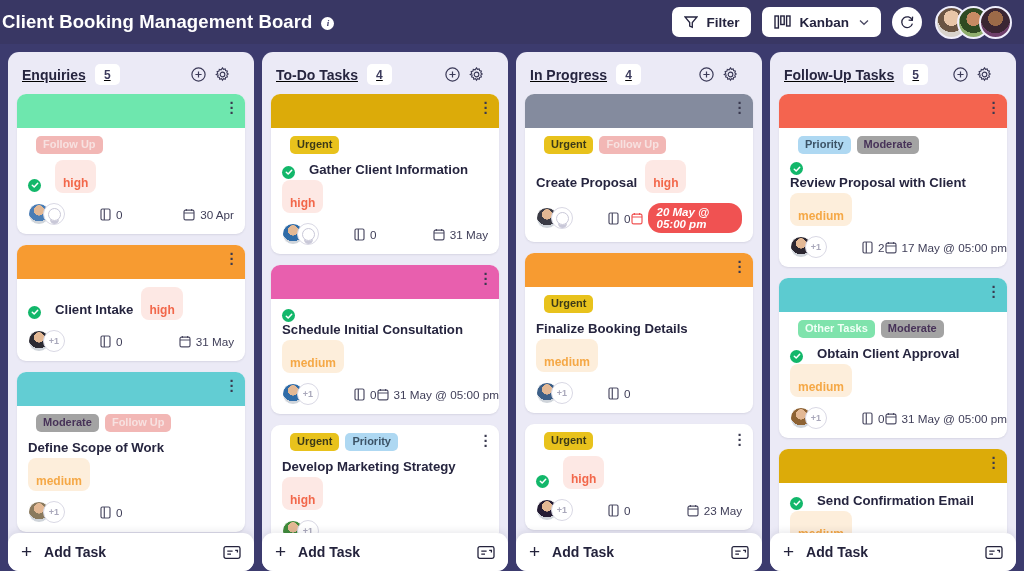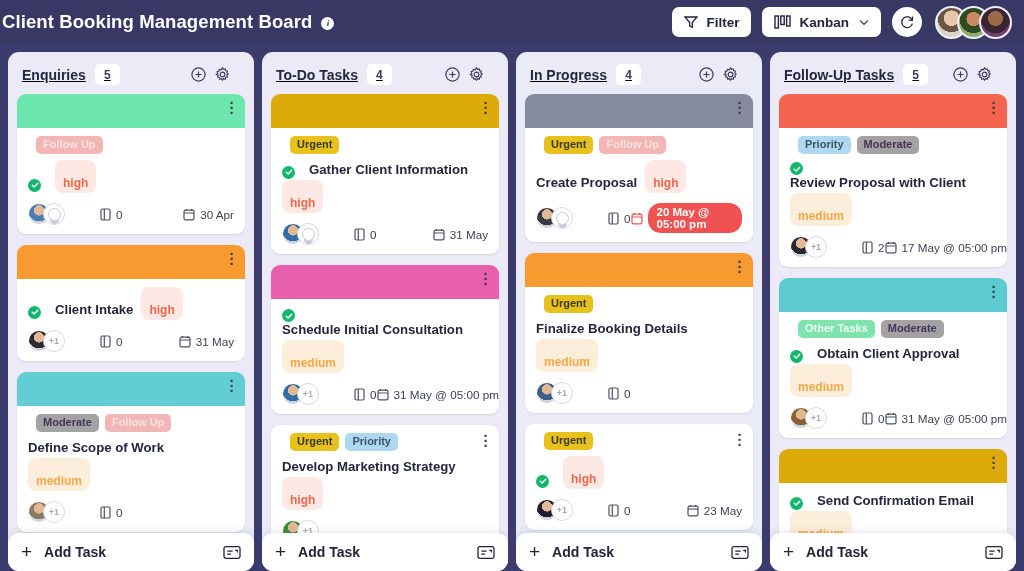--- a/index.html
+++ b/index.html
@@ -188,21 +188,21 @@
   .foot-plus.ghost::after{
     content:""; width:11px;height:11px;border-radius:50%;
     border:1.4px solid #c9c8d8;
     box-shadow: 0 5px 0 -2px #c9c8d8;
   }
   .foot-mid { display:flex; align-items:center; gap:5px; flex:1 1 auto; justify-content:flex-start;}
   .foot-right { display:flex; align-items:center; gap:5px; margin-left:auto;}
   .date-pill {
     background:#f05252; color:#ffffff; border-radius:13px;
     padding: 3px 9px; font-size: 11.5px; font-weight:600;
-    display:flex; align-items:center;
+    display:flex; align-items:center;font-style:italic;
   }
   .date-txt { font-size: 11.7px; color:#3f3e58; white-space:nowrap; }
 
   
   .col-foot {
     flex: 0 0 auto;
     background: #ffffff;
     display: flex; align-items: center;
     padding: 11px 13px;
     gap: 12px;

